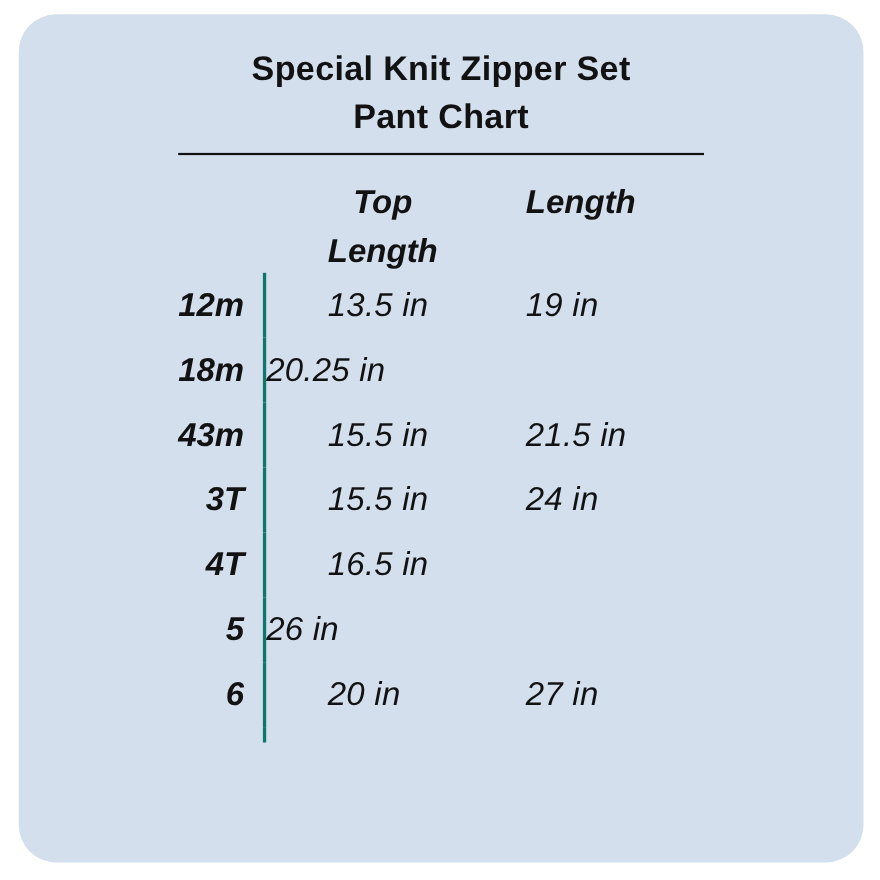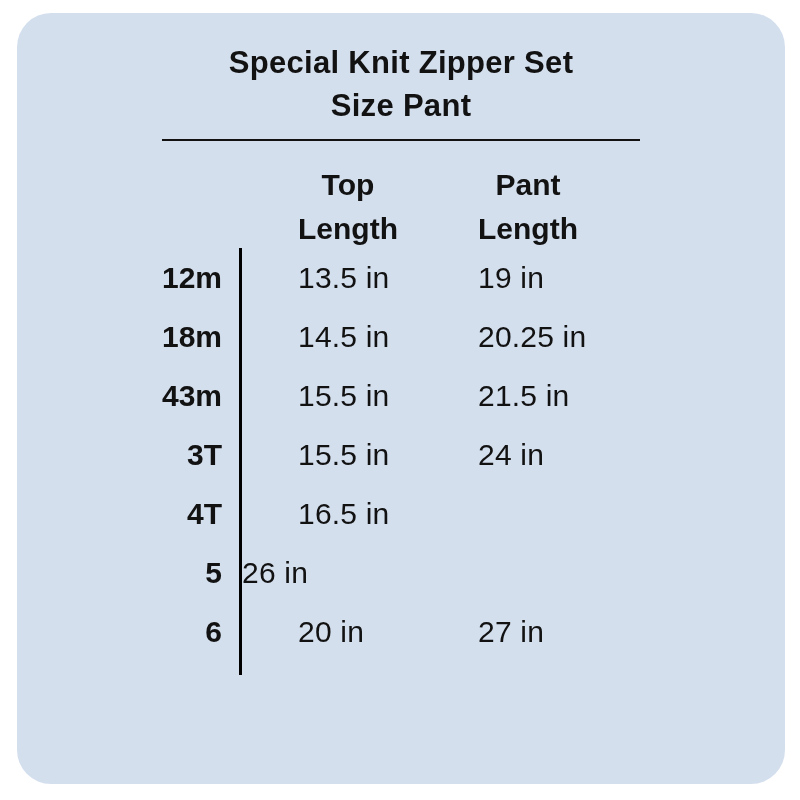--- a/index.html
+++ b/index.html
@@ -36,28 +36,28 @@
     background: #121212;
   }
   .table {
     position: absolute;
     left: 0; top: 150px;
     width: 100%;
   }
   .row { display: flex; height: 59px; align-items: center; }
   .row.header-row { height: 85px; align-items: flex-start; }
   .row.spacer-row { height: 14px; }
-  .cell { font-size: 30px; }
+  .cell { font-size: 30px; font-style: italic; }
   .cell.c-size {
     width: 225px;
     text-align: right;
     padding-right: 17px;
     font-weight: 700;
   }
-  .divided { border-right: 3px solid #000000; align-self: stretch; display: flex; align-items: center; justify-content: flex-end; padding-left: 45px; }
+  .divided { border-right: 3px solid #0f766e; align-self: stretch; display: flex; align-items: center; justify-content: flex-end; padding-left: 45px; }
   .spacer-row .c-size { height: 14px; }
   .cell.c-top { width: 236px; padding-left: 56px; }
   .cell.c-pant { flex: 1; padding-left: 0; margin-left: 0; }
   .row .c-pant { padding-left: 0; }
   .c-pant { min-width: 0; }
   .val { font-weight: 400; letter-spacing: 0.2px; }
   .hdr {
     display: inline-block;
     text-align: center;
     font-weight: 700;
@@ -65,54 +65,52 @@
     line-height: 44px;
   }
 </style>
 </head>
 <body style="background: rgb(255, 255, 255); color: rgb(18, 18, 18);">
 
 <div class="card" style="background: rgb(212, 223, 238);">
 
   <div class="title">
     <div>Special Knit Zipper Set</div>
-    <div>Size Pant</div>
+    <div>Pant Chart</div>
   </div>
 
   <div class="underline"></div>
 
   <div class="table">
 
     <div class="row header-row">
       <div class="cell c-size"></div>
       <div class="cell c-top">
         <span class="hdr">
           <div>Top</div>
           <div>Length</div>
         </span>
       </div>
       <div class="cell c-pant">
         <span class="hdr">
-          <div>Pant</div>
           <div>Length</div>
         </span>
       </div>
     </div>
 
     <div>
 
         <div class="row">
           <div class="cell c-size divided">12m</div>
           <div class="cell c-top val">13.5 in</div>
           <div class="cell c-pant val">19 in</div>
         </div>
 
         <div class="row">
           <div class="cell c-size divided">18m</div>
-          <div class="cell c-top val">14.5 in</div>
           <div class="cell c-pant val">20.25 in</div>
         </div>
 
         <div class="row">
           <div class="cell c-size divided">43m</div>
           <div class="cell c-top val">15.5 in</div>
           <div class="cell c-pant val">21.5 in</div>
         </div>
 
 

